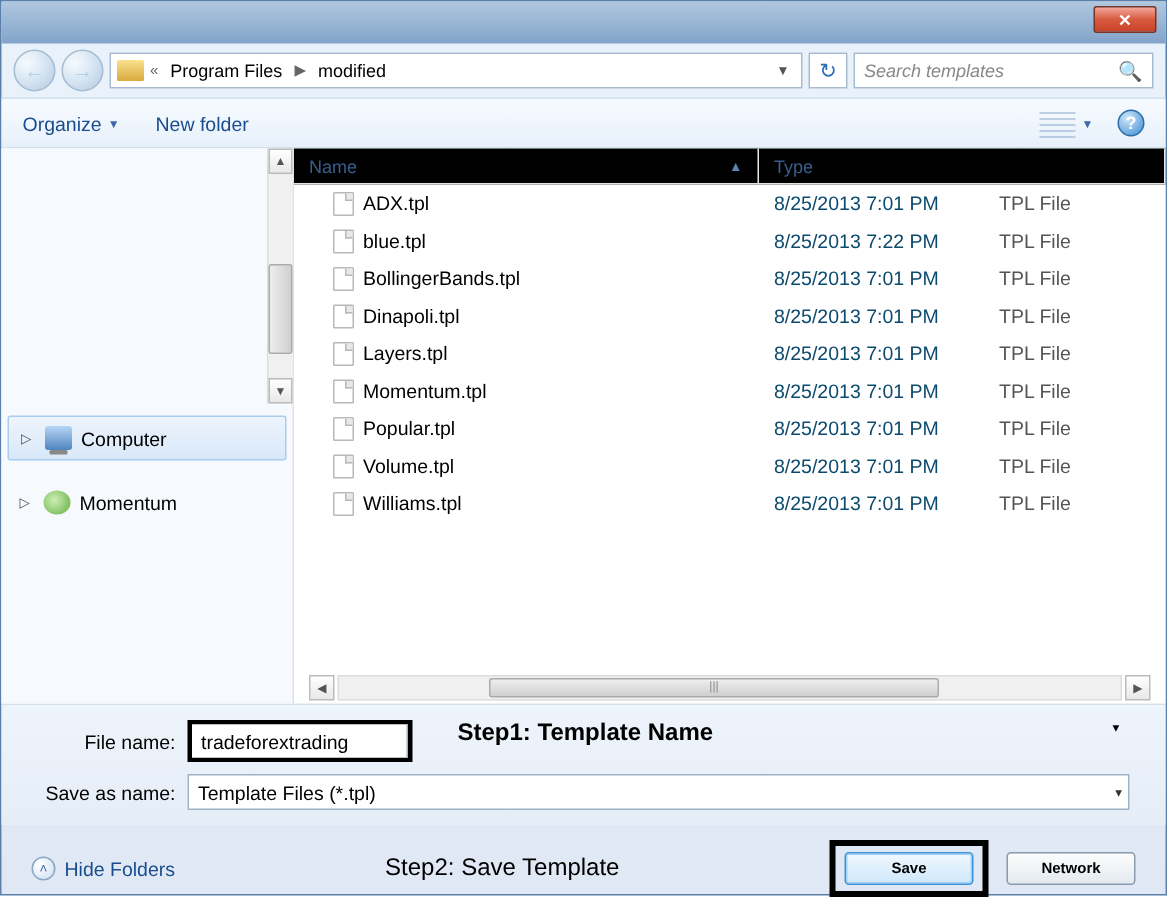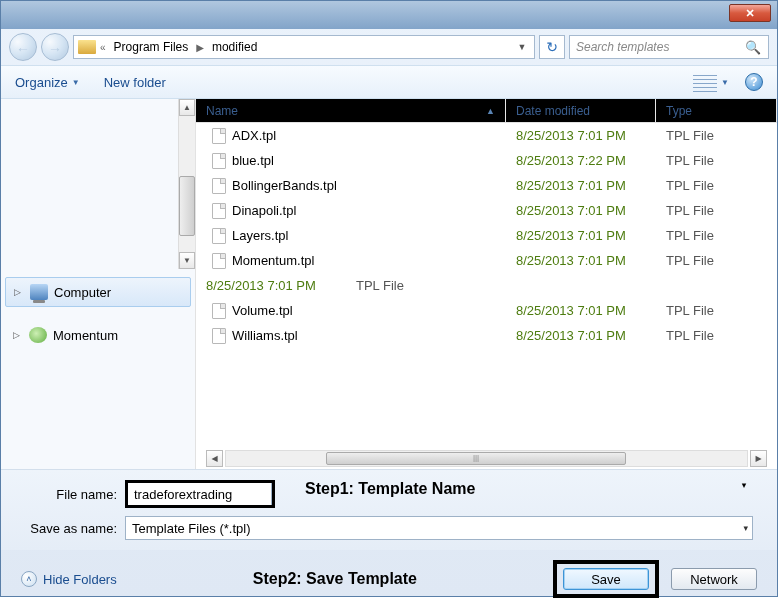--- a/index.html
+++ b/index.html
@@ -41,44 +41,44 @@
 .filelist { flex: 1; position: relative; display: flex; flex-direction: column; }
 .columns { display: flex; height: 24px; border-bottom: 1px solid #e2e2e2; font-size: 12px; color: #3a5e8f; background: #000000; }
 .col { padding: 4px 10px; border-right: 1px solid #e8e8e8; display: flex; align-items: center; gap: 4px; }
 .col-name { flex: 0 0 310px; }
 .col-date { flex: 0 0 150px; }
 .col-type { flex: 1; }
 .sort-arrow { color: #5a84b4; font-size: 9px; }
 .rows { flex: 1; overflow: hidden; }
 .row { display: flex; height: 25px; align-items: center; font-size: 13px; }
 .cell { padding: 0 10px; }
-.cell-name { flex: 0 0 310px; display: flex; align-items: center; gap: 6px; padding-left: 16px; }
-.cell-date { flex: 0 0 150px; color: #4d7c0f; }
+.cell-name { flex: 0 0 310px; display: flex; align-items: center; gap: 6px; padding-left: 26px; }
+.cell-date { flex: 0 0 150px; color: #0c4a6e; }
 .cell-type { flex: 1; color: #555; }
 .file-icon { width: 14px; height: 16px; background: #fff; border: 1px solid #b8b8b8; border-radius: 1px; position: relative; }
 .file-icon::after { content:''; position:absolute; top:0; right:0; width:4px; height:4px; background:#e8e8e8; border-left:1px solid #b8b8b8; border-bottom:1px solid #b8b8b8; }
 .hscroll-area { height: 22px; display: flex; align-items: center; padding: 2px 10px; }
 .hscroll-track { flex: 1; height: 17px; background: #f0f0f0; border: 1px solid #ddd; display: flex; align-items: center; margin: 0 2px; }
 .hscroll-btn { width: 17px; height: 17px; background: linear-gradient(#fff,#e8e8e8); border: 1px solid #bbb; font-size: 8px; display: flex; align-items: center; justify-content: center; color: #555; }
 .hscroll-thumb { flex: 0 0 300px; height: 13px; background: linear-gradient(#eee,#cfcfcf); border: 1px solid #aaa; border-radius: 2px; margin-left: 100px; }
 .form-area { padding: 10px 24px 2px 24px; background: linear-gradient(to bottom, #eef4fb, #e5edf7); border-top: 1px solid #d3dfec; }
 .form-row { display: flex; align-items: center; margin-bottom: 8px; }
 .form-label { width: 100px; text-align: right; font-size: 13px; padding-right: 8px; }
 .form-field { flex: 1; height: 24px; background: #fff; border: 1px solid #9eb2c7; font-size: 13px; padding: 2px 6px; display: flex; align-items: center; position: relative; }
 .form-field .dd { position: absolute; right: 4px; font-size: 9px; color: #333; }
 .fn-highlight { border: 3px solid #000; padding: 0; }
 .fn-highlight .form-field { border: none; border-right:1px solid #9eb2c7; }
 .fn-container { display: flex; flex:1; }
 .step-label { font-size: 16px; font-weight: bold; padding-left: 30px; flex:1; }
 .bottom-bar { display: flex; align-items: center; padding: 10px 20px; gap: 10px; }
 .hide-folders { display: flex; align-items: center; gap: 6px; font-size: 13px; color: #1a4d8f; }
 .hide-arrow { width: 16px; height: 16px; border: 1px solid #8aa6c3; border-radius: 50%; background: radial-gradient(circle at 30% 30%, #fff, #cde0f1); display: flex; align-items: center; justify-content: center; font-size: 9px; color: #3a6ba8; }
-.step-label2 { font-size: 16px; font-weight: bold; flex: 1; text-align: center; }
+.step-label2 { font-size: 16px; font-weight: normal; flex: 1; text-align: center; }
 .btn-box { display: flex; gap: 12px; align-items: center; }
-.btn { width: 86px; height: 22px; border: 1px solid #8b9bad; background: linear-gradient(to bottom, #fdfdfd, #e3e9f0); font-size: 13px; display: flex; align-items: center; justify-content: center; border-radius: 3px; }
+.btn { width: 86px; height: 22px; border: 1px solid #8b9bad; background: linear-gradient(to bottom, #fdfdfd, #e3e9f0); font-size: 10px; display: flex; align-items: center; justify-content: center; border-radius: 3px; font-weight: bold; }
 .btn-save { border: 1px solid #3c94d6; background: linear-gradient(to bottom, #f0f8ff, #cfe7fb); box-shadow: inset 0 0 0 1px #a3d1f3; }
 .save-highlight { border: 4px solid #000; padding: 4px 6px; }
 </style>
 </head>
 <body>
 
 <div class="window">
 
   <div class="titlebar">
     <div class="close-btn">
@@ -157,23 +157,20 @@
         </div>
       </div>
     </div>
 
     <div class="filelist">
       <div class="columns">
         <div class="col col-name">
           <span>Name</span>
           <span class="sort-arrow" style="margin-left:auto">▲</span>
         </div>
-        <div class="col col-date">
-            <span>Date modified</span>
-          </div>
         <div class="col col-type">
             <span>Type</span>
           </div>
       </div>
       <div class="rows" id="file-rows">
           <div class="row">
             <div class="cell cell-name">
               <span class="file-icon"></span>
               <span>ADX.tpl</span>
             </div>
@@ -214,20 +211,24 @@
           </div>
           <div class="row">
             <div class="cell cell-name">
               <span class="file-icon"></span>
               <span>Momentum.tpl</span>
             </div>
             <div class="cell cell-date">8/25/2013 7:01 PM</div>
             <div class="cell cell-type">TPL File</div>
           </div>
           <div class="row">
+            <div class="cell cell-name">
+              <span class="file-icon"></span>
+              <span>Popular.tpl</span>
+            </div>
             <div class="cell cell-date">8/25/2013 7:01 PM</div>
             <div class="cell cell-type">TPL File</div>
           </div>
           <div class="row">
             <div class="cell cell-name">
               <span class="file-icon"></span>
               <span>Volume.tpl</span>
             </div>
             <div class="cell cell-date">8/25/2013 7:01 PM</div>
             <div class="cell cell-type">TPL File</div>

